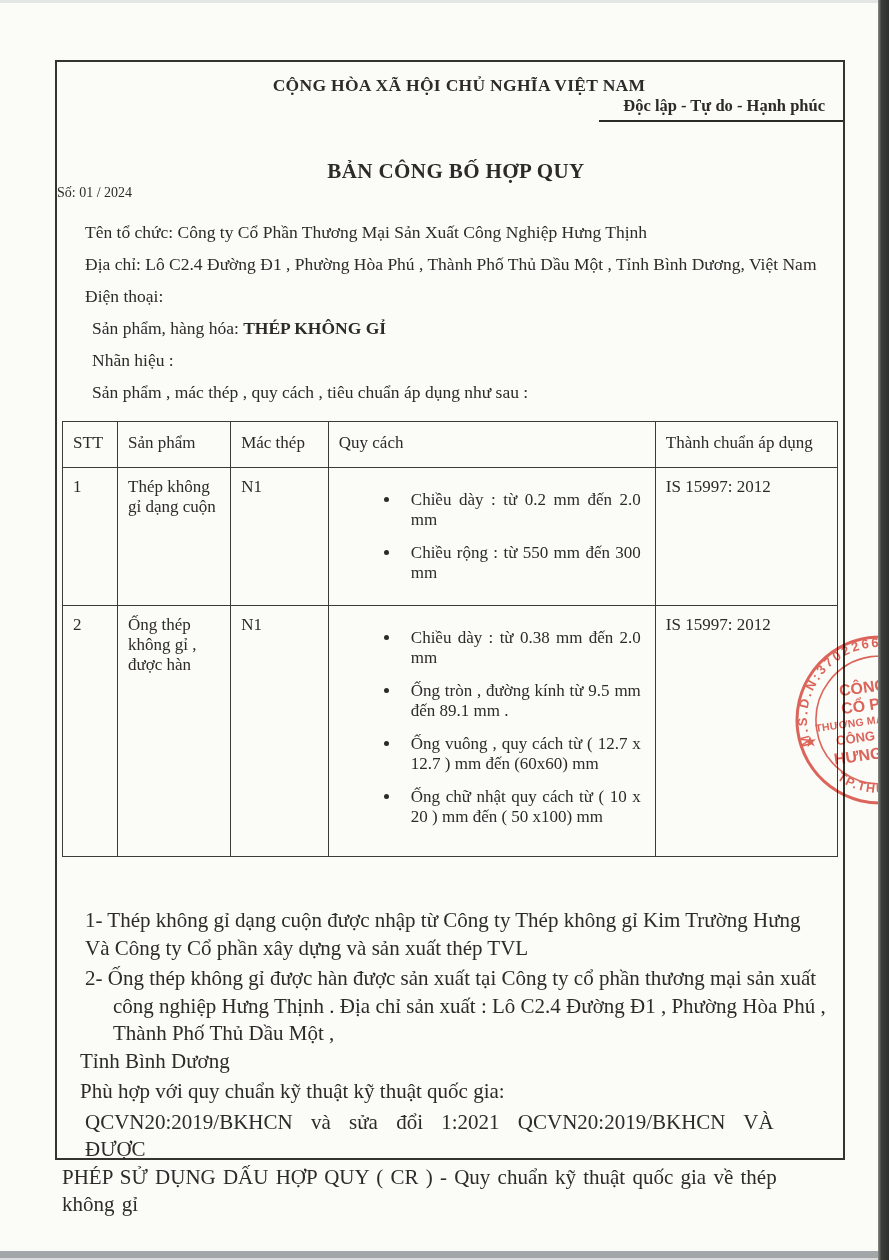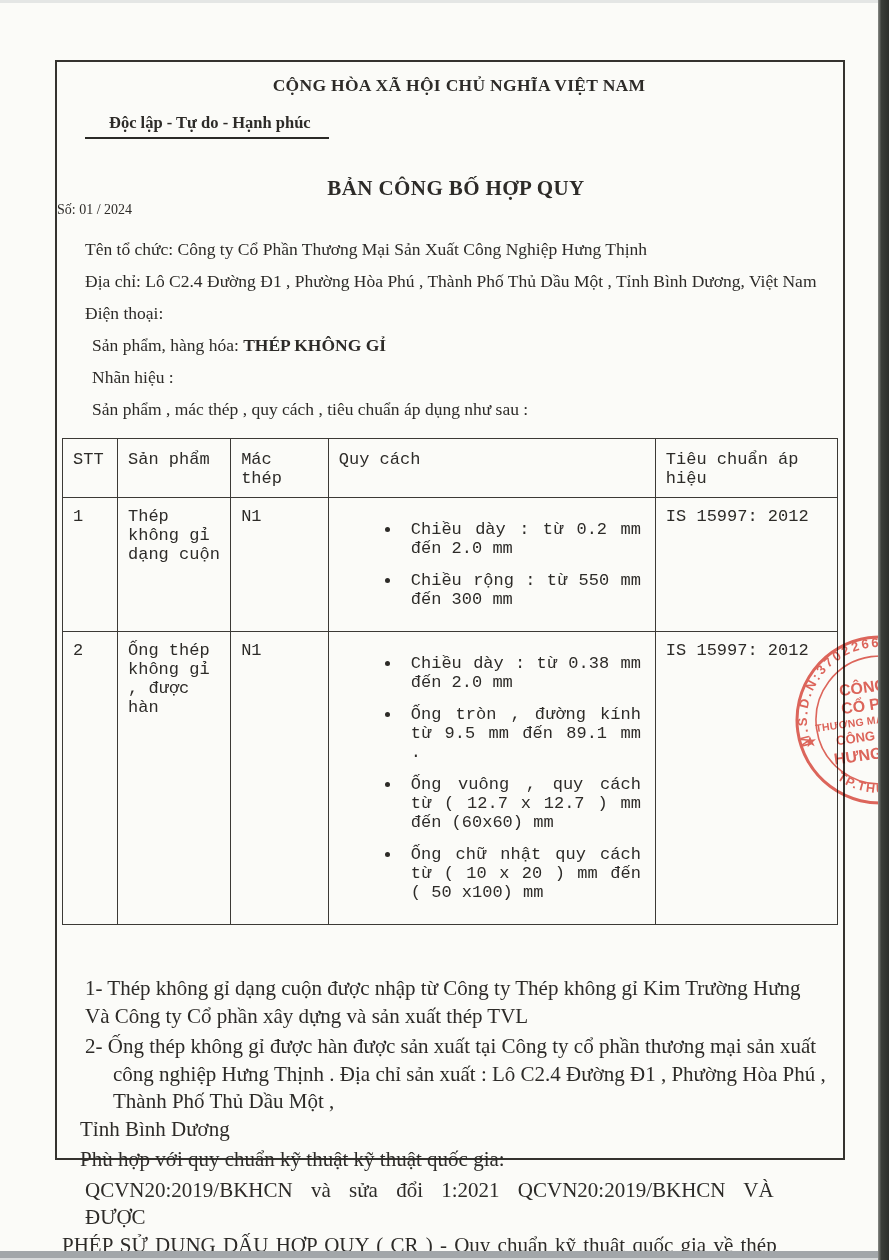--- a/index.html
+++ b/index.html
@@ -18,37 +18,36 @@
   .scan-bottom-edge{position:absolute;bottom:0;left:0;right:0;height:2px;background:#d8dadb;z-index:45;}
   .scan-right{position:absolute;top:0;right:0;width:11px;height:100%;z-index:46;
     background:linear-gradient(to right,#8a8c88 0,#3a3e39 30%,#2c2f2b 100%);}
   
   .frame{
     position:absolute;left:55px;top:60px;width:790px;height:1100px;
     border:2px solid #35332f;box-sizing:border-box;background:transparent;
   }
   .hdr{ text-align:center; margin-top:13px; }
   .national{ font-size:17.5px; font-weight:bold; letter-spacing:.3px;padding-left:18px; }
-  .motto-wrap{ text-align:left; margin-top:17px;padding-left:28px; }
+  .motto-wrap{ text-align:right; margin-top:0; }
   .motto{
     display:inline-block; font-size:16.5px; font-weight:bold;
     border-bottom:2px solid #2b2a27; padding:0 18px 4px 24px;
   }
   .doc-title{ text-align:center; margin-top:37px; font-size:21px; font-weight:bold; letter-spacing:.4px;padding-left:12px; }
   .doc-number{ text-align:left; margin-top:1px; font-size:14px; }
   .info{ margin:15px 20px 0 28px; font-size:17.5px; }
   .info p{ margin:0; line-height:32px; }
   .indented{ margin-left:7px !important; }
   .bold{ font-weight:bold; }
   
   table.spec{
     border-collapse:collapse; table-layout:fixed;
     width:calc(100% - 10px); margin:13px 0 0 5px;
     font-size:17px;
-    font-family:Liberation Mono, monospace;
   }
   table.spec th, table.spec td{
     border:1.5px solid #3c3a36; font-weight:normal; vertical-align:top;
     padding:9px 10px; text-align:left; overflow:hidden;
   }
   table.spec th{ height:25px; padding-top:11px; }
   th.c-stt, td.c-stt{ text-align:center; }
   td.c-stt, td.c-mac{ text-align:center; padding-top:14px; }
   td.c-san{ text-align:justify; padding:14px 10px 10px 12px; }
   td.c-quy{ padding:2px 6px 6px 0; }
@@ -114,21 +113,21 @@
         <col style="width:12.6%">
         <col style="width:42.2%">
         <col style="width:23.5%">
     </colgroup>
     <tbody>
         <tr>
       <th class="c-stt">STT</th>
       <th>Sản phẩm</th>
       <th>Mác thép</th>
       <th>Quy cách</th>
-      <th>Tiêu chuẩn áp hiệu</th>
+      <th>Thành chuẩn áp dụng</th>
     </tr>
     <tr class="row-1">
       <td class="c-stt">1</td>
       <td class="c-san">Thép không gỉ dạng cuộn</td>
       <td class="c-mac">N1</td>
       <td class="c-quy">
         <ul>
           <li>Chiều dày : từ 0.2 mm đến 2.0 mm</li>
           <li>Chiều rộng : từ 550 mm đến 300 mm</li>
         </ul>

